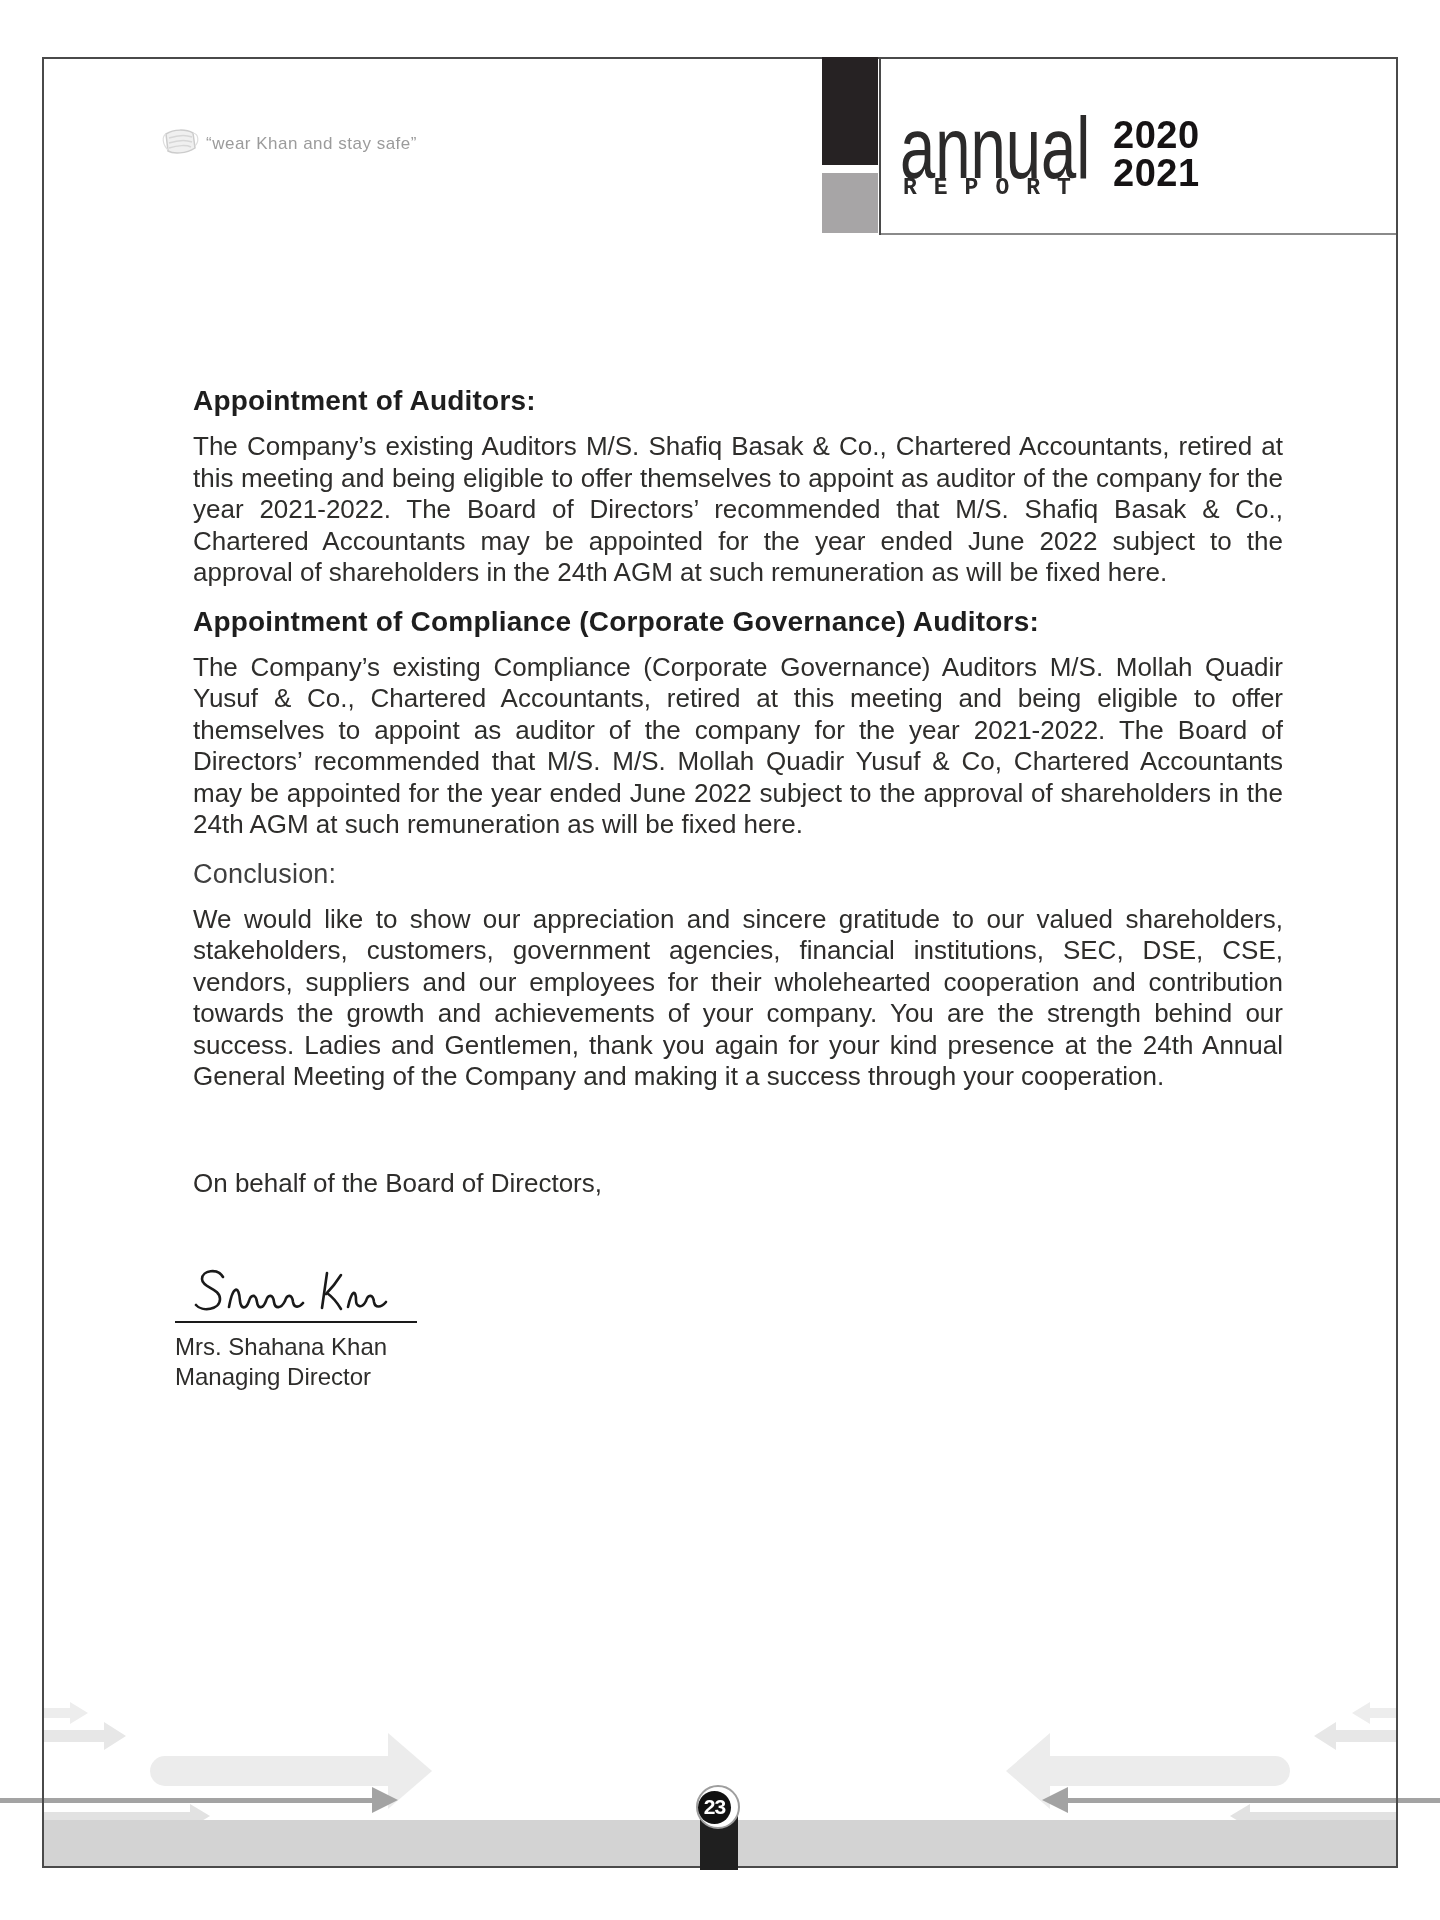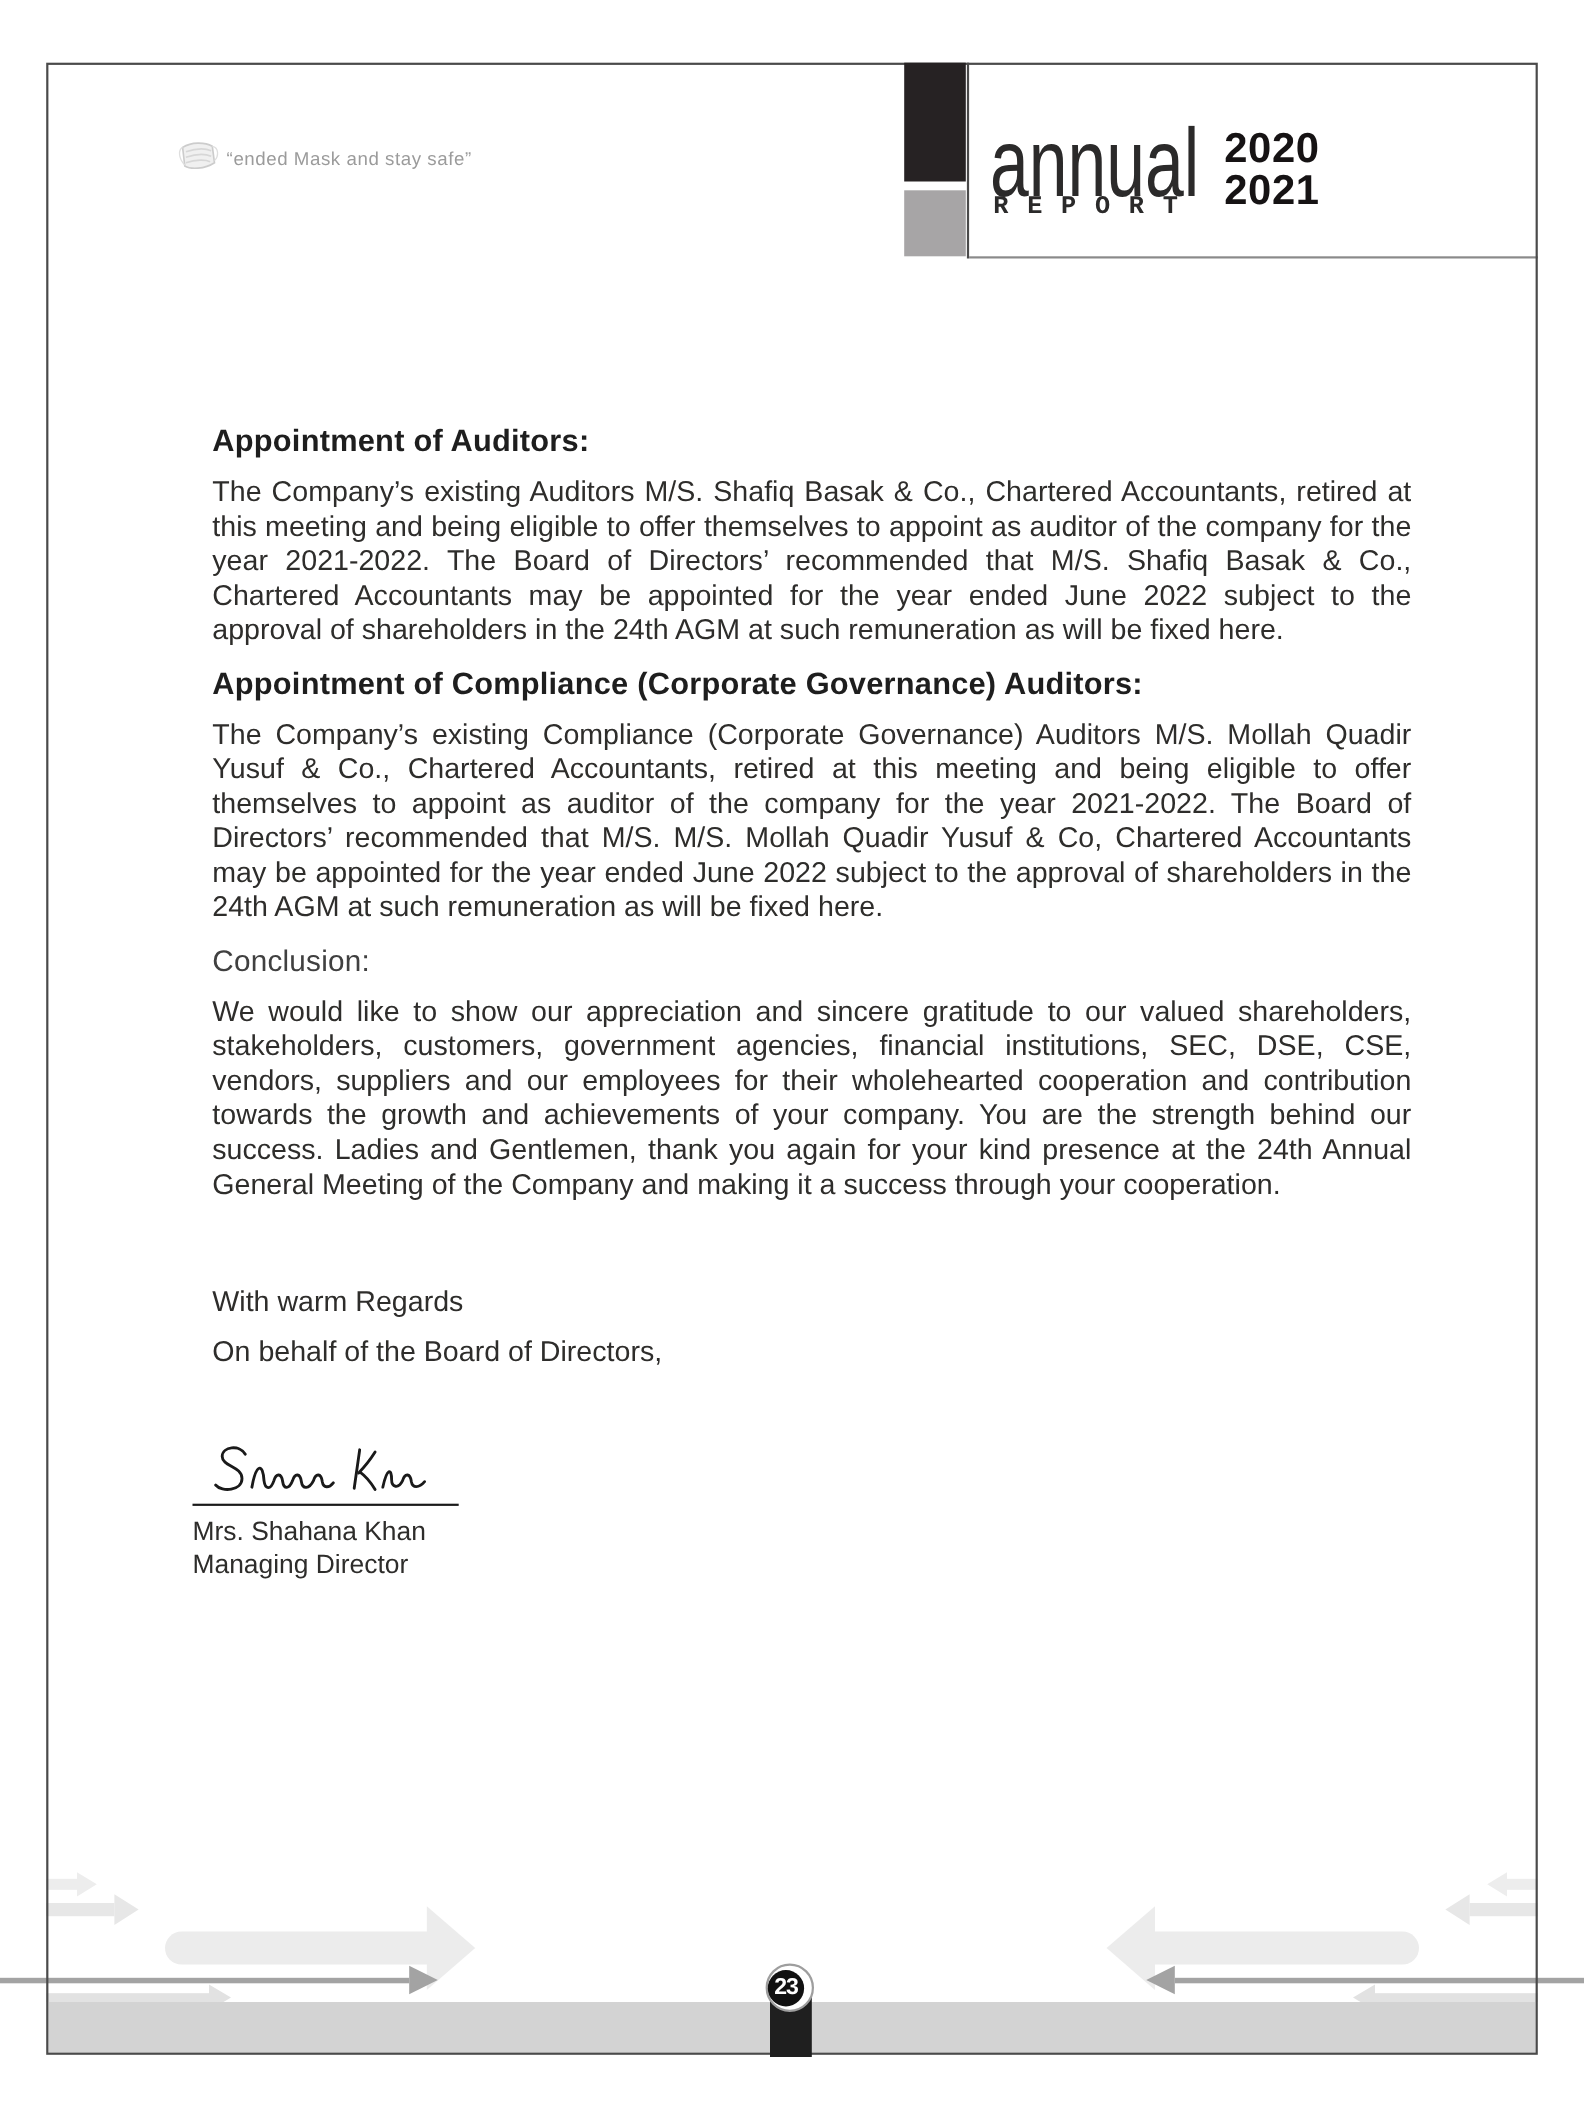--- a/index.html
+++ b/index.html
@@ -51,21 +51,21 @@
 <div class="page-border"></div>
 
 <div class="mask-note">
   <span>
     <svg width="40" height="36" viewBox="0 0 40 36">
       <path d="M6,10 C14,5 26,5 33,9 L35,24 C26,30 13,30 8,27 Z" fill="#f0f0f0" stroke="#cccccc" stroke-width="1.5"></path>
       <path d="M9,14 C18,11 27,11 32,13 M9,19 C18,16 27,16 32,18 M9,24 C18,21 27,21 31,23" stroke="#d7d7d7" fill="none" stroke-width="1.5"></path>
       <path d="M33,9 C39,10 39,18 35,22 M6,10 C2,12 2,20 8,26" stroke="#dedede" fill="none" stroke-width="1.2"></path>
     </svg>
   </span>
-  <span class="txt">“ended Mask and stay safe”</span>
+  <span class="txt">“wear Khan and stay safe”</span>
 </div>
 
 <div class="logo-black"></div>
 <div class="logo-gray"></div>
 <div class="logo-vline"></div>
 <div class="logo-bline"></div>
 <div class="logo-title">annual</div>
 <div class="logo-word">REPORT</div>
 <div class="logo-years">
   <div>2020</div>
@@ -76,21 +76,20 @@
   <h2 class="section-heading">Appointment of Auditors:</h2>
   <p class="body-text">The Company’s existing Auditors M/S. Shafiq Basak &amp; Co., Chartered Accountants, retired at this meeting and being eligible to offer themselves to appoint as auditor of the company for the year 2021-2022. The Board of Directors’ recommended that M/S. Shafiq Basak &amp; Co., Chartered Accountants may be appointed for the year ended June 2022 subject to the approval of shareholders in the 24th AGM at such remuneration as will be fixed here.</p>
 
   <h2 class="section-heading">Appointment of Compliance (Corporate Governance) Auditors:</h2>
   <p class="body-text">The Company’s existing Compliance (Corporate Governance) Auditors M/S. Mollah Quadir Yusuf &amp; Co., Chartered Accountants, retired at this meeting and being eligible to offer themselves to appoint as auditor of the company for the year 2021-2022. The Board of Directors’ recommended that M/S. M/S. Mollah Quadir Yusuf &amp; Co, Chartered Accountants may be appointed for the year ended June 2022 subject to the approval of shareholders in the 24th AGM at such remuneration as will be fixed here.</p>
 
   <p class="section-heading plain">Conclusion:</p>
   <p class="body-text">We would like to show our appreciation and sincere gratitude to our valued shareholders, stakeholders, customers, government agencies, financial institutions, SEC, DSE, CSE, vendors, suppliers and our employees for their wholehearted cooperation and contribution towards the growth and achievements of your company. You are the strength behind our success. Ladies and Gentlemen, thank you again for your kind presence at the 24th Annual General Meeting of the Company and making it a success through your cooperation.</p>
 
   <div class="closing">
-    <p>With warm Regards</p>
     <p>On behalf of the Board of Directors,</p>
   </div>
 
   <div class="signature-block">
     <span class="signature-script" aria-label="Shahana Khan">
       <svg width="226" height="50" viewBox="0 0 226 50">
         <g fill="none" stroke="#1a1a1a" stroke-width="2.6" stroke-linecap="round">
           <path d="M32,12 C27,3 11,5 11,14 C11,23 29,23 29,34 C29,45 11,47 5,40"></path>
           <path d="M38,42 C42,20 48,20 49,36 C50,44 55,45 58,36 C60,29 65,29 66,37 C67,44 72,44 75,36 C77,29 82,29 83,37 C84,44 90,44 94,36 C96,29 101,29 102,37 C103,43 108,43 112,38"></path>
           <path d="M136,8 L131,43"></path>

